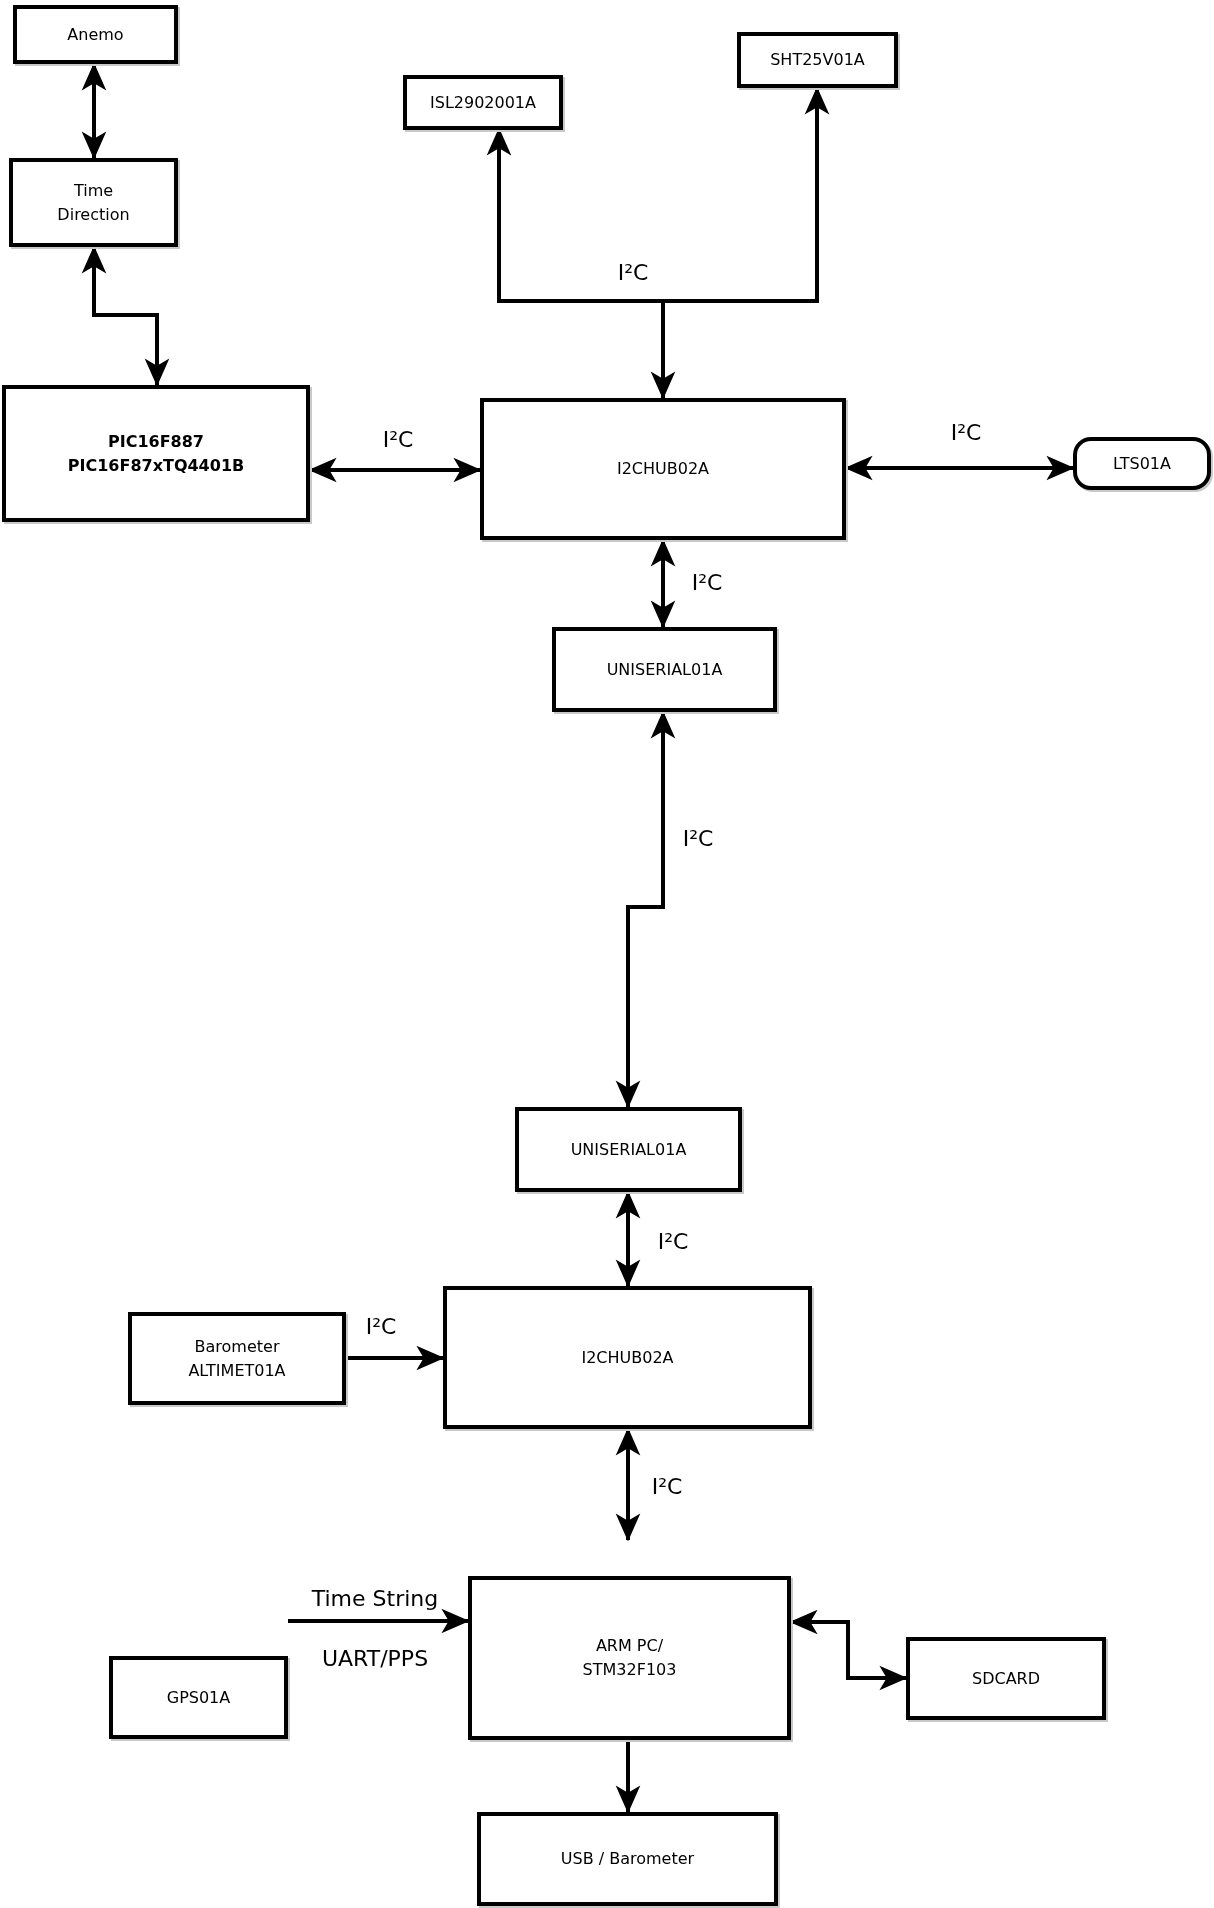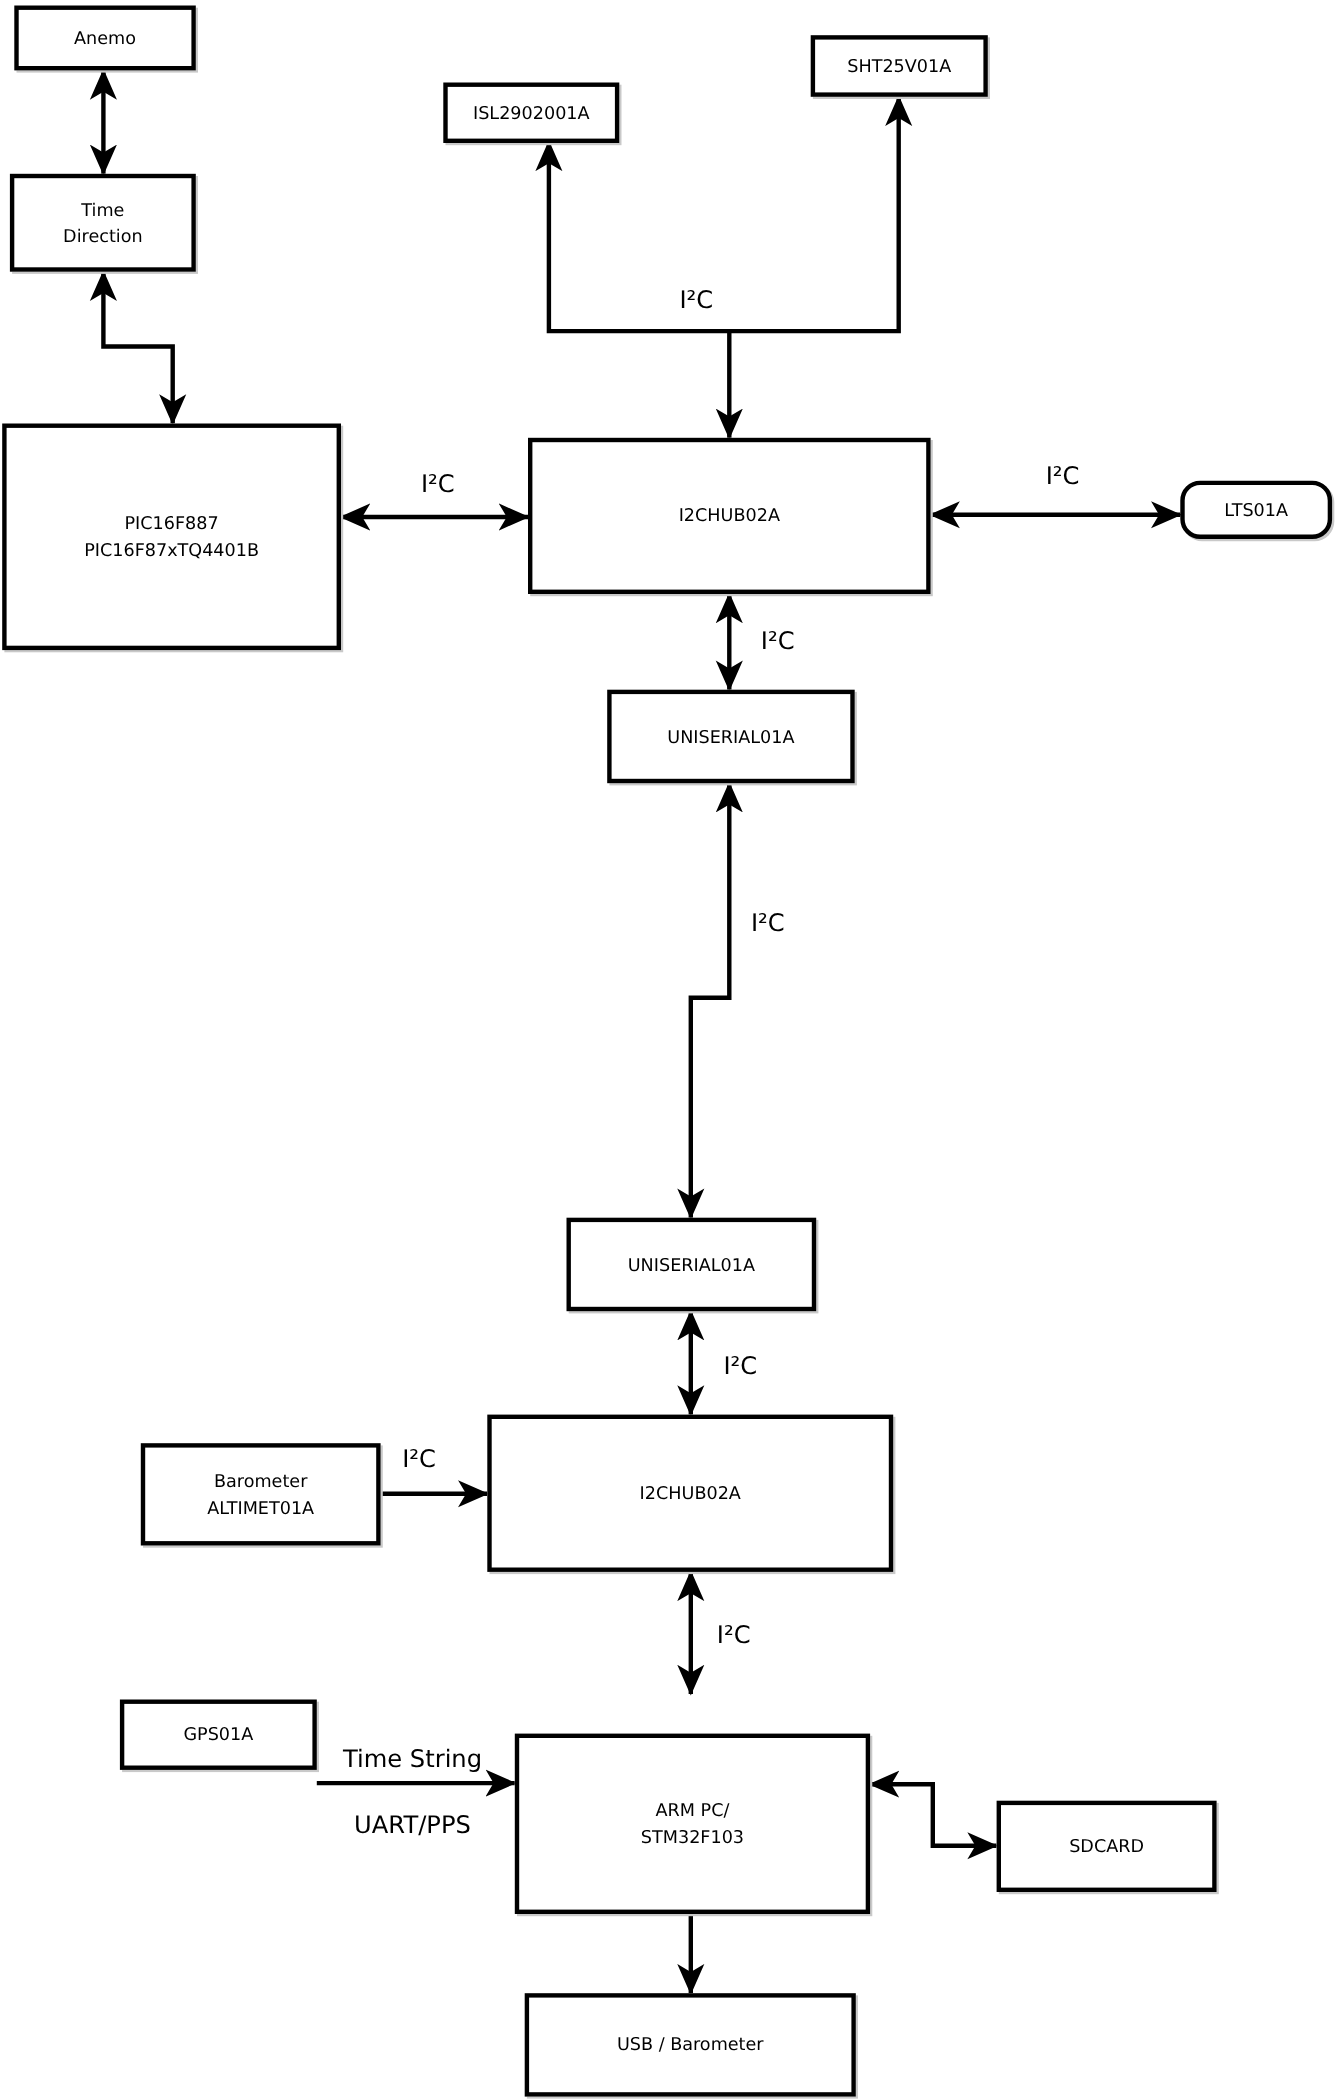--- a/index.html
+++ b/index.html
@@ -73,21 +73,21 @@
       </g>
   </svg>
   <div id="node-group">
       <div class="node" style="left: 13px; top: 5px; width: 165px; height: 59px;">
         <div>Anemo</div>
       </div>
       <div class="node" style="left: 9px; top: 158px; width: 169px; height: 89px;">
         <div>Time</div>
         <div>Direction</div>
       </div>
-      <div class="node" style="left: 2px; top: 385px; width: 308px; height: 206px;">
+      <div class="node" style="left: 2px; top: 385px; width: 308px; height: 137px; font-weight: bold;">
         <div>PIC16F887</div>
         <div>PIC16F87xTQ4401B</div>
       </div>
       <div class="node" style="left: 403px; top: 75px; width: 160px; height: 55px;">
         <div>ISL2902001A</div>
       </div>
       <div class="node" style="left: 737px; top: 32px; width: 161px; height: 56px;">
         <div>SHT25V01A</div>
       </div>
       <div class="node" style="left: 480px; top: 398px; width: 366px; height: 142px;">
@@ -102,21 +102,21 @@
       <div class="node" style="left: 515px; top: 1107px; width: 227px; height: 85px;">
         <div>UNISERIAL01A</div>
       </div>
       <div class="node" style="left: 443px; top: 1286px; width: 369px; height: 143px;">
         <div>I2CHUB02A</div>
       </div>
       <div class="node" style="left: 128px; top: 1312px; width: 218px; height: 93px;">
         <div>Barometer</div>
         <div>ALTIMET01A</div>
       </div>
-      <div class="node" style="left: 109px; top: 1545px; width: 179px; height: 64px;">
+      <div class="node" style="left: 109px; top: 1656px; width: 179px; height: 83px;">
         <div>GPS01A</div>
       </div>
       <div class="node" style="left: 468px; top: 1540px; width: 323px; height: 164px; margin-top: 36px;">
         <div>ARM PC/</div>
         <div>STM32F103</div>
       </div>
       <div class="node" style="left: 906px; top: 1637px; width: 200px; height: 83px;">
         <div>SDCARD</div>
       </div>
       <div class="node" style="left: 477px; top: 1812px; width: 301px; height: 94px;">

